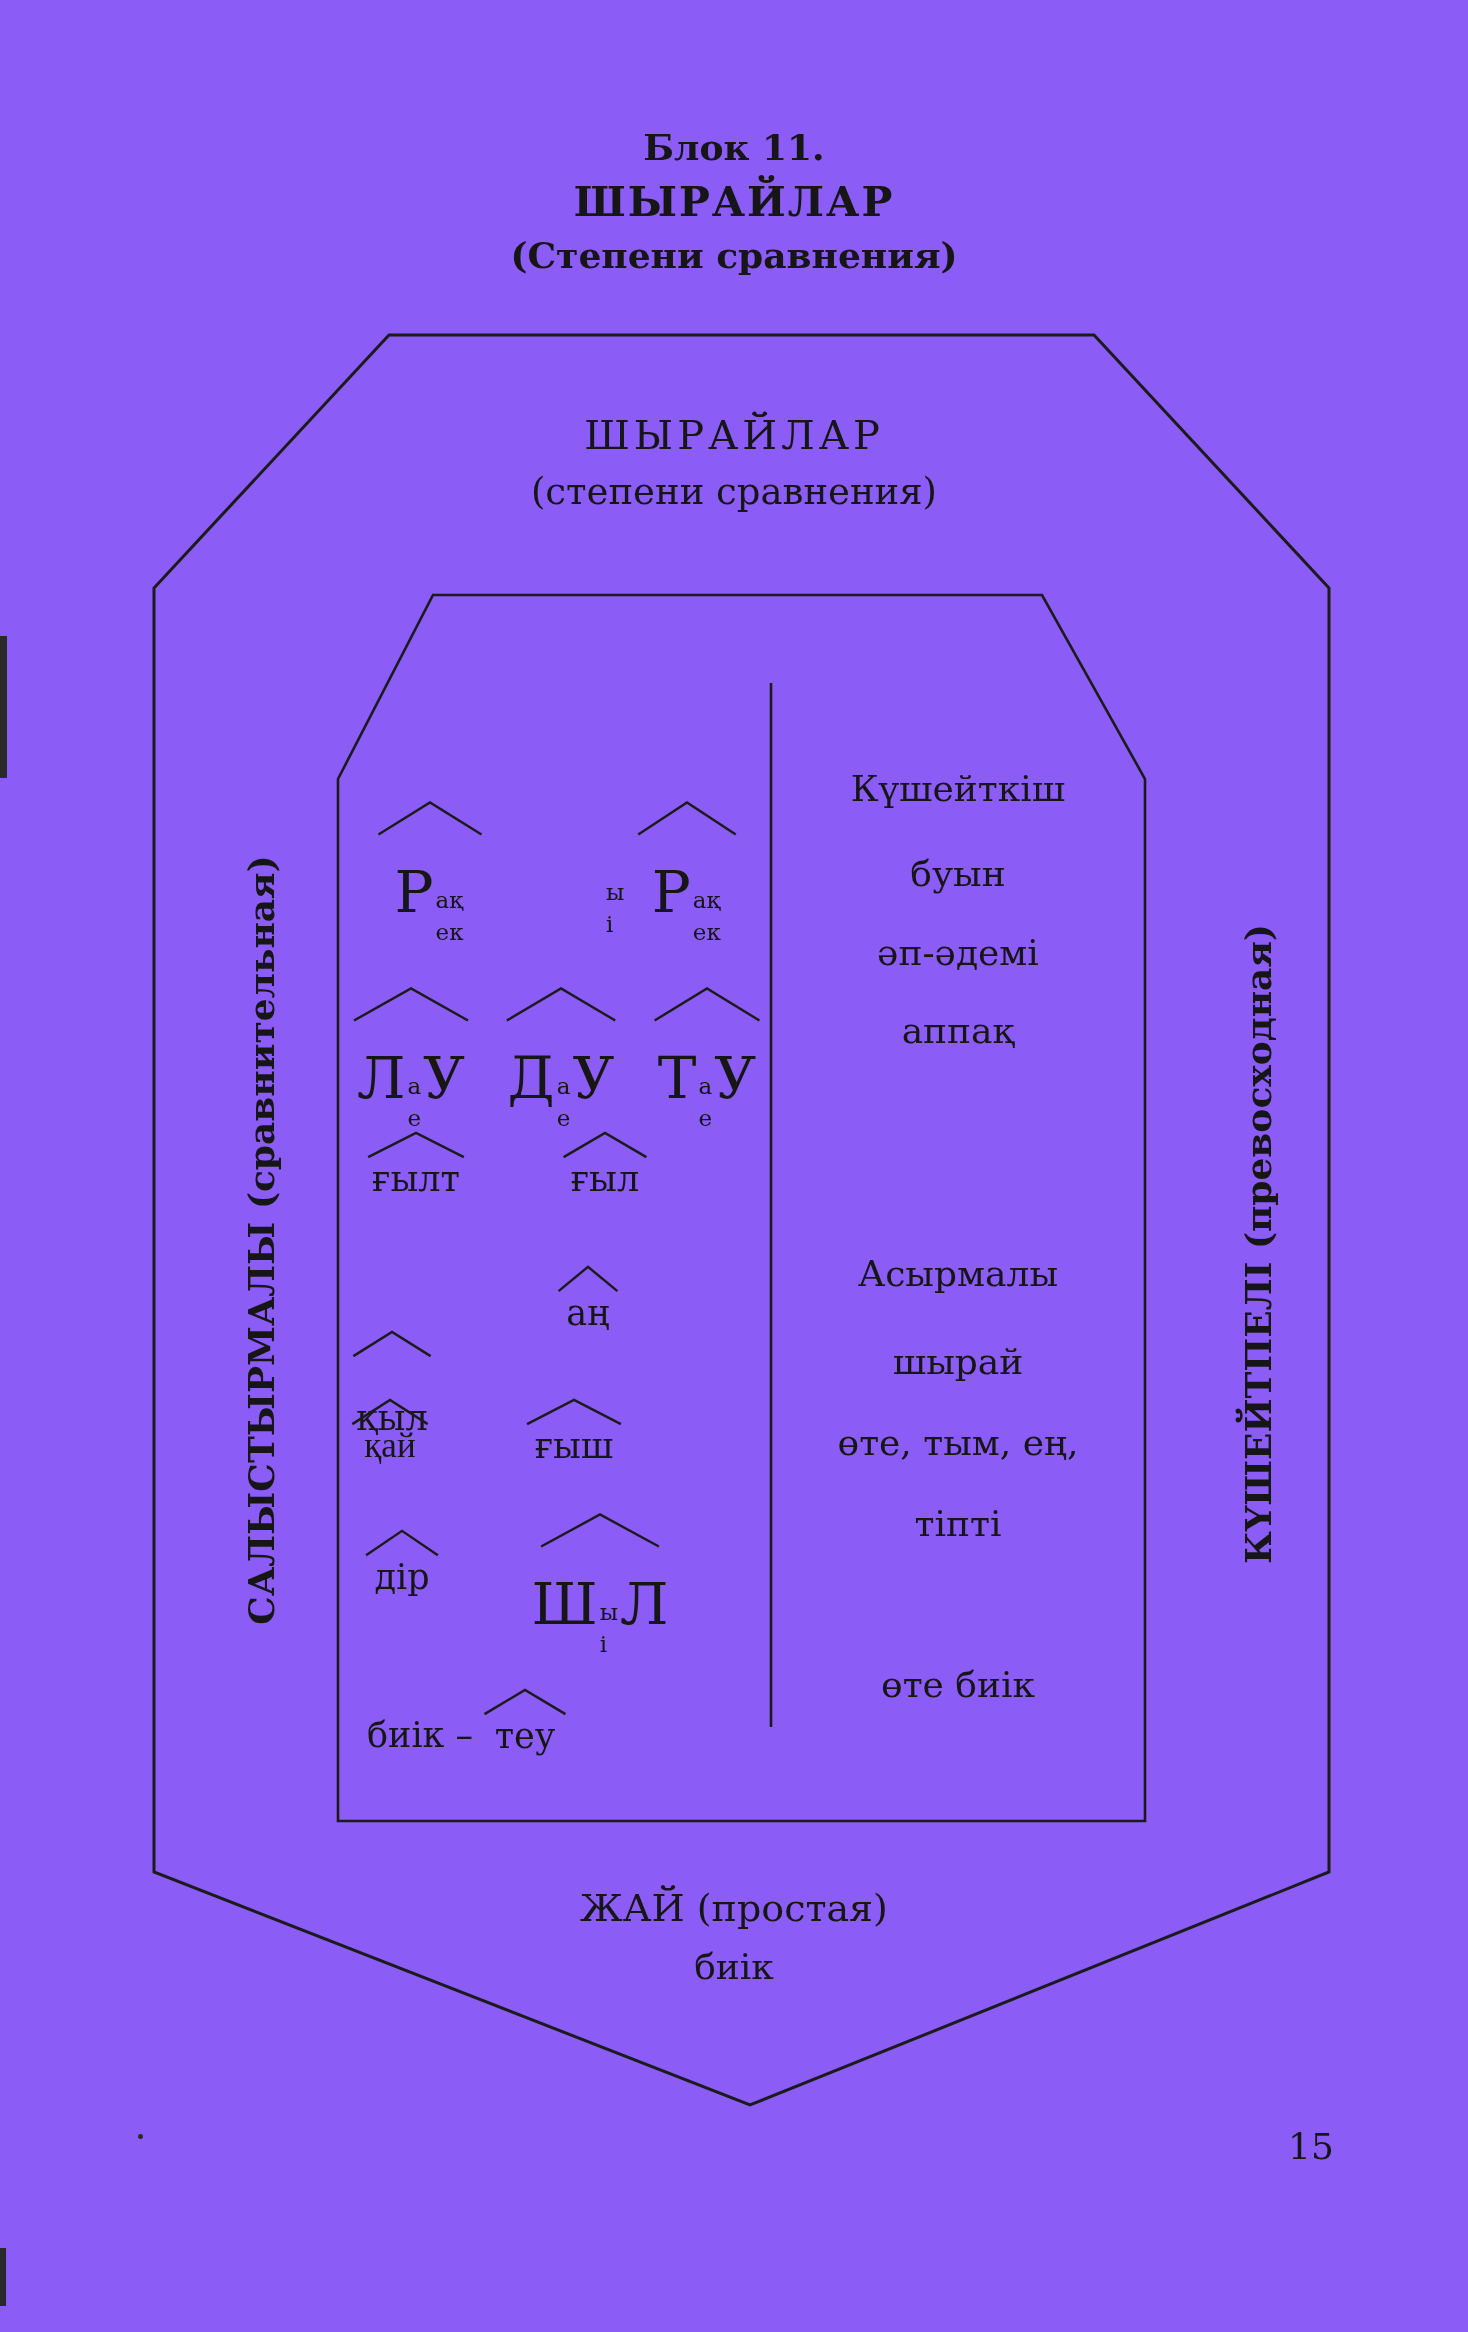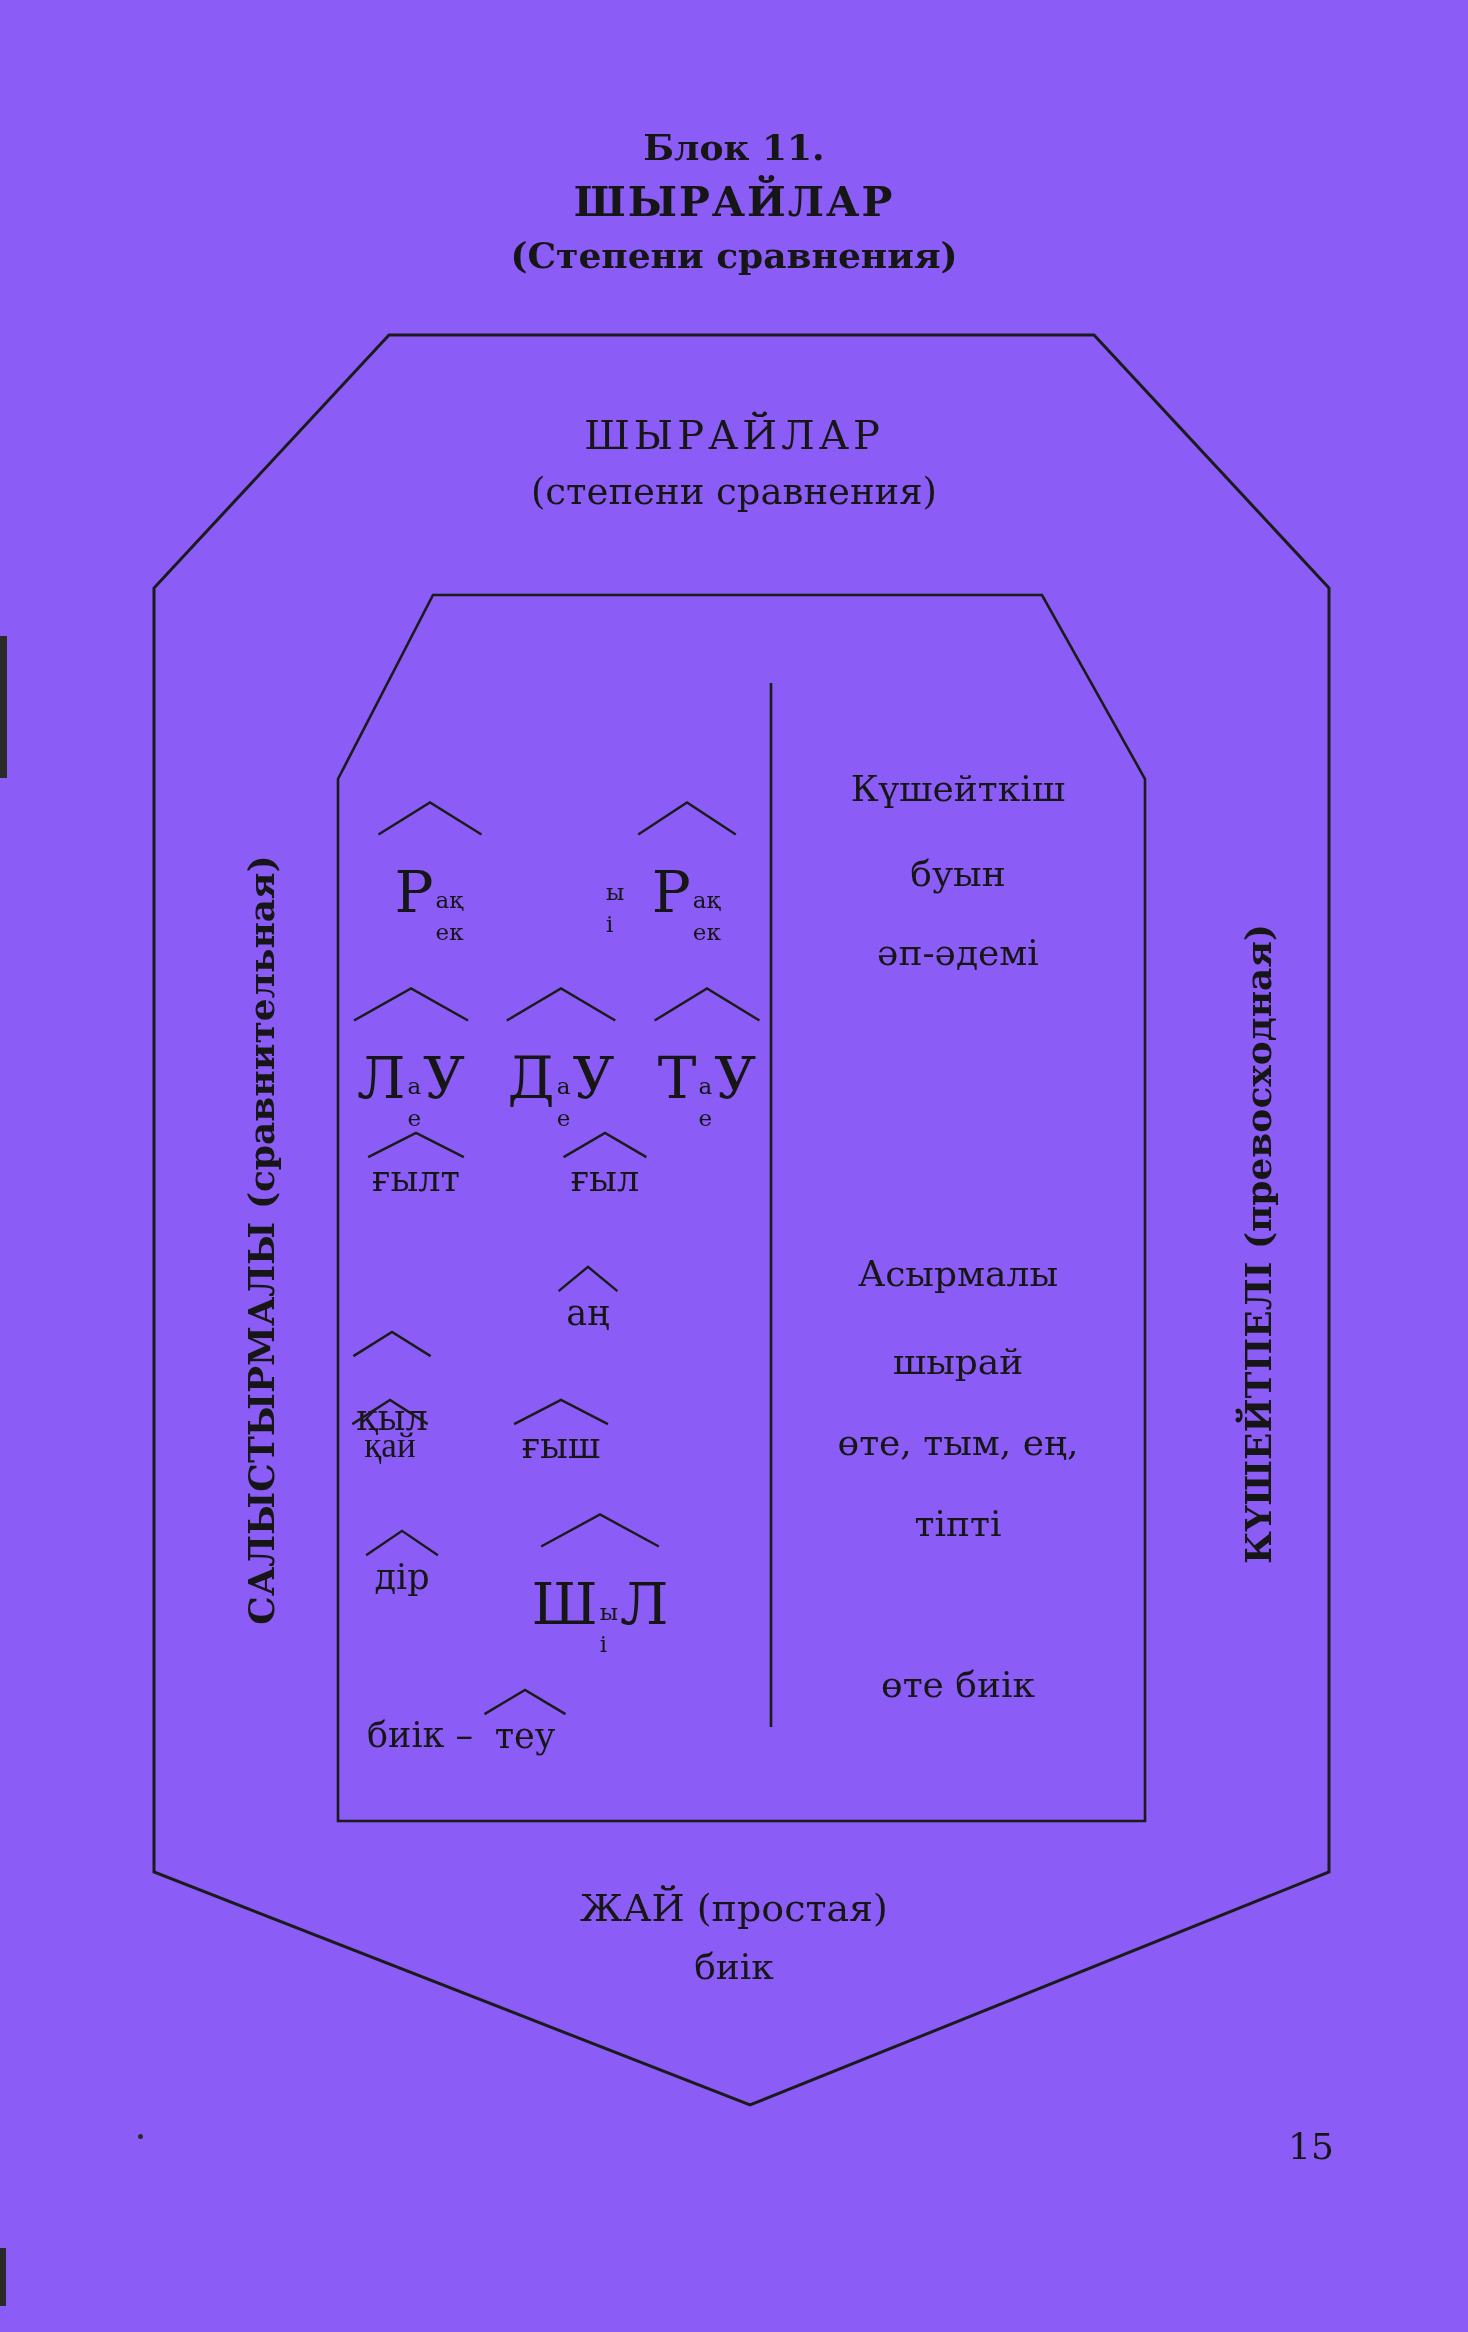--- a/index.html
+++ b/index.html
@@ -173,21 +173,21 @@
       </svg>
     <div class="plain">аң</div>
   </div>
 
   <div class="morph" style="left:349px;top:1398px;width:82px;font-family:Liberation Serif, serif;">
     <svg class="hat hat-sm" viewBox="0 0 100 30" preserveAspectRatio="none">
       <polyline points="4,28 50,2 96,28" vector-effect="non-scaling-stroke"></polyline>
       </svg>
     <div class="plain">қай</div>
   </div>
-  <div class="morph" style="left:510px;top:1398px;width:102px;">
+  <div class="morph" style="left:523px;top:1398px;width:102px;">
     <svg class="hat hat-sm" viewBox="0 0 100 30" preserveAspectRatio="none">
       <polyline points="4,28 50,2 96,28" vector-effect="non-scaling-stroke"></polyline>
       </svg>
     <div class="plain">ғыш</div>
   </div>
 
   <div class="morph" style="left:363px;top:1529px;width:78px;">
     <svg class="hat hat-sm" viewBox="0 0 100 30" preserveAspectRatio="none">
       <polyline points="4,28 50,2 96,28" vector-effect="non-scaling-stroke"></polyline>
       </svg>
@@ -213,20 +213,21 @@
       <svg class="hat hat-sm" viewBox="0 0 100 30" preserveAspectRatio="none">
         <polyline points="4,28 50,2 96,28" vector-effect="non-scaling-stroke"></polyline>
         </svg>
       <div class="plain">теу</div>
     </div>
   </div>
 
   <div class="rcol" style="top:768px;">Күшейткіш</div>
   <div class="rcol" style="top:853px;">буын</div>
   <div class="rcol" style="top:932px;">әп-әдемі</div>
+  <div class="rcol" style="top:1010px;">аппақ</div>
   <div class="rcol" style="top:1253px;">Асырмалы</div>
   <div class="rcol" style="top:1341px;">шырай</div>
   <div class="rcol" style="top:1422px;">өте, тым, ең,</div>
   <div class="rcol" style="top:1503px;">тіпті</div>
   <div class="rcol" style="top:1664px;">өте биік</div>
 
   <div class="center base1">ЖАЙ (простая)</div>
   <div class="center base2">биік</div>
 
   <div class="pagenum">15</div>

